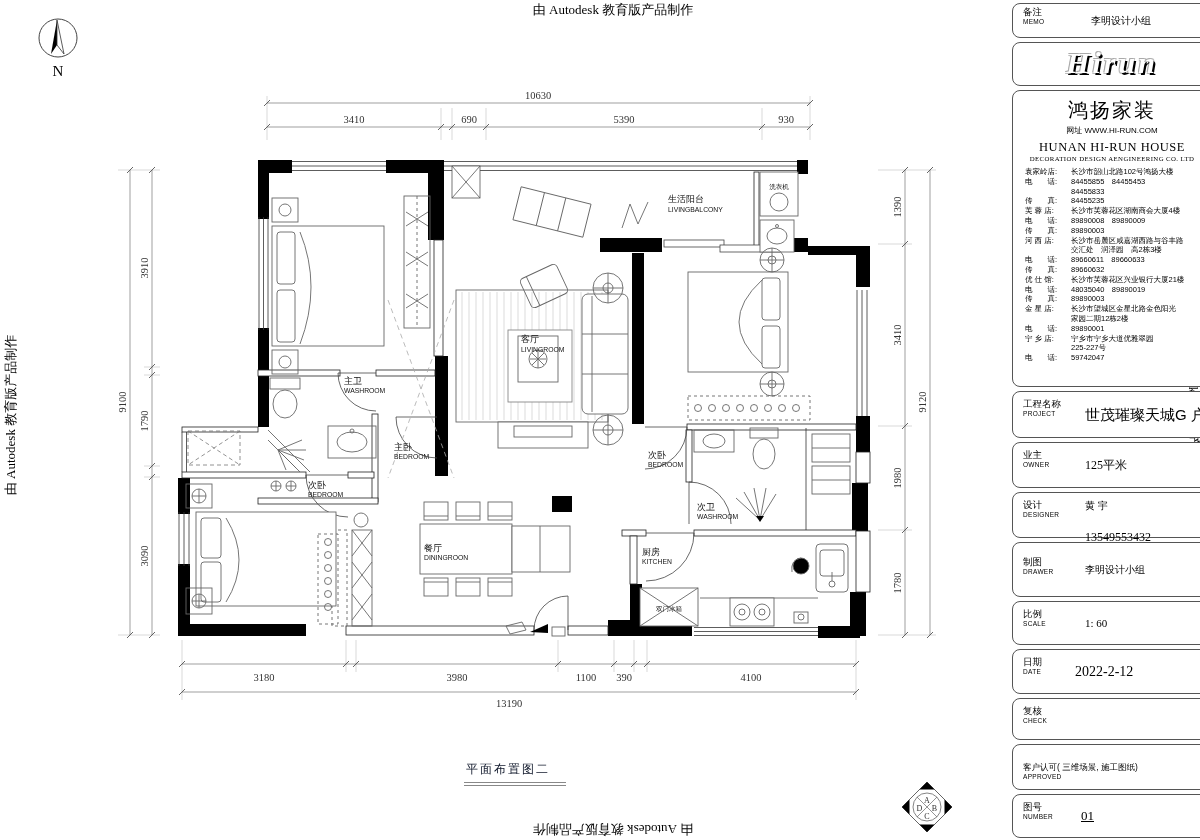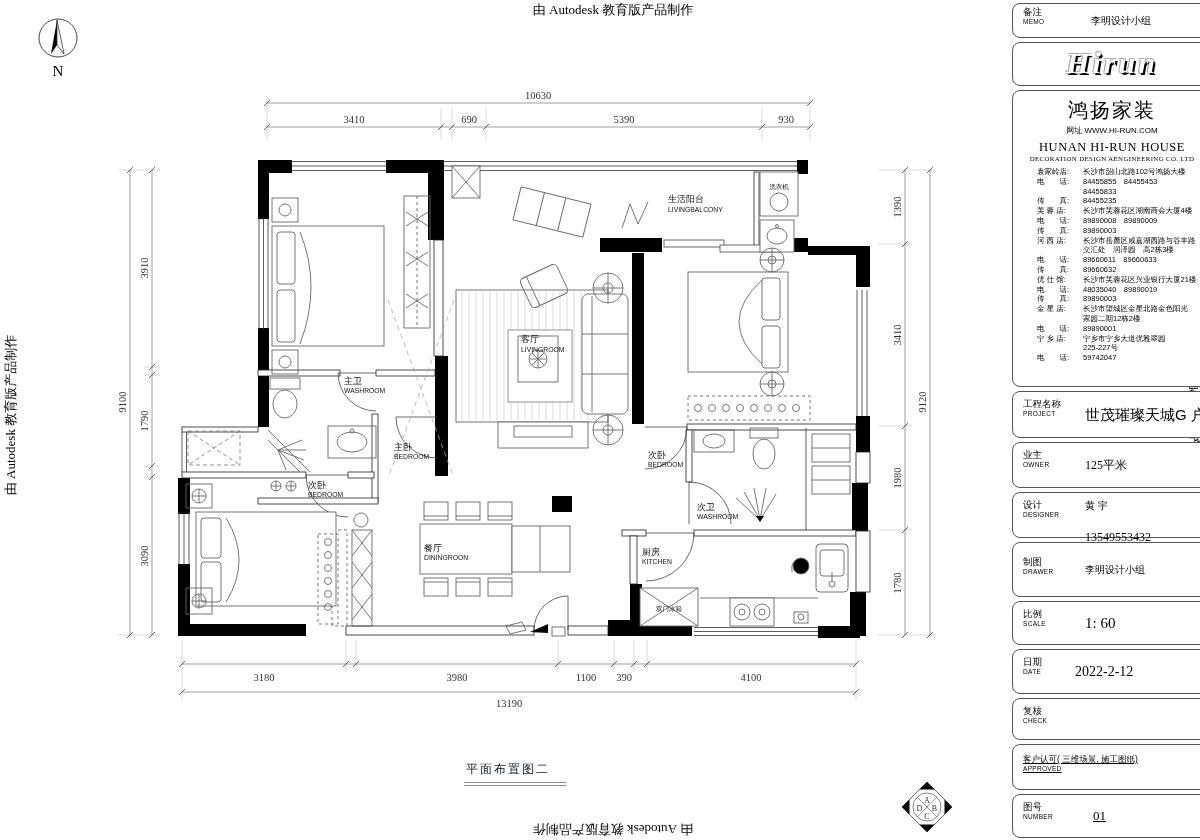--- a/index.html
+++ b/index.html
@@ -22,21 +22,21 @@
   .serifv{font-family:"Liberation Serif",serif;}
   .logo-text{font-family:"Liberation Serif",serif;font-style:italic;font-weight:bold;
        font-size:30px;letter-spacing:3px;color:#fff;text-align:center;margin-top:3px;
        text-shadow:2px 2px 0 #000,-1px -1px 0 #aaa, 1px -1px 0 #bbb,-1px 1px 0 #bbb;}
   .co-name{font-size:20px;text-align:center;margin-top:6px;letter-spacing:2px;}
   .co-web{font-size:8px;text-align:center;margin-top:1px;}
   .co-en{font-family:"Liberation Serif",serif;font-size:12.5px;text-align:center;margin-top:4px;letter-spacing:.5px;white-space:nowrap;}
   .co-en2{font-family:"Liberation Serif",serif;font-size:6.8px;text-align:center;letter-spacing:.4px;white-space:nowrap;}
   .co-lines{margin:5px 0 0 12px;}
   .co-line{font-size:7.5px;line-height:9.8px;white-space:nowrap;}
-  .co-l{display:inline-block;width:46px;margin-left:12px;}
+  .co-l{display:inline-block;width:46px;}
   
   .plan-title{position:absolute;left:464px;top:761px;font-size:12px;letter-spacing:2px;color:#0f172a;
        padding:0 16px 4px 2px;border-bottom:1px solid #888;}
   .plan-title::after{content:"";position:absolute;left:0;right:0;bottom:-4px;height:1px;background:#888;}
 </style>
 </head>
 <body>
 
 <div class="watermark wm-top">由 Autodesk 教育版产品制作</div>
 <div class="watermark wm-bottom">由 Autodesk 教育版产品制作</div>
@@ -496,47 +496,47 @@
         <span class="en">DRAWER</span>
       </div>
     <div class="fv" style="font-size:10px;">李明设计小组</div>
   </div>
 
   <div class="tb-box" style="top:601px;height:44px;">
     <div class="fl">
         <span class="cn">比例</span>
         <span class="en">SCALE</span>
       </div>
-    <div class="fv serifv" style="font-size:15px;text-align:right;">1: 60</div>
+    <div class="fv serifv" style="font-size:11px;text-align:right;">1: 60</div>
   </div>
 
   <div class="tb-box" style="top:649px;height:45px;">
     <div class="fl">
         <span class="cn">日期</span>
         <span class="en">DATE</span>
       </div>
     <div class="fv serifv" style="left:62px;font-size:14px;">2022-2-12</div>
   </div>
 
   <div class="tb-box" style="top:698px;height:42px;">
     <div class="fl">
         <span class="cn">复核</span>
         <span class="en">CHECK</span>
       </div>
     <div class="fv"></div>
   </div>
 
   <div class="tb-box" style="top:744px;height:46px;">
-    <div class="fl" style="top:10px;text-decoration:underline;">
+    <div class="fl" style="top:18px;">
         <span class="cn" style="font-size:8.5px;white-space:nowrap;">客户认可( 三维场景, 施工图纸)</span>
         <span class="en">APPROVED</span>
       </div>
   </div>
 
   <div class="tb-box" style="top:794px;height:44px;">
     <div class="fl">
         <span class="cn">图号</span>
         <span class="en">NUMBER</span>
       </div>
-    <div class="fv serifv" style="left:80px;font-size:13px;text-decoration:underline;">01</div>
+    <div class="fv serifv" style="left:68px;font-size:13px;text-decoration:underline;">01</div>
   </div>
 
 </div>
 
 </body></html>

